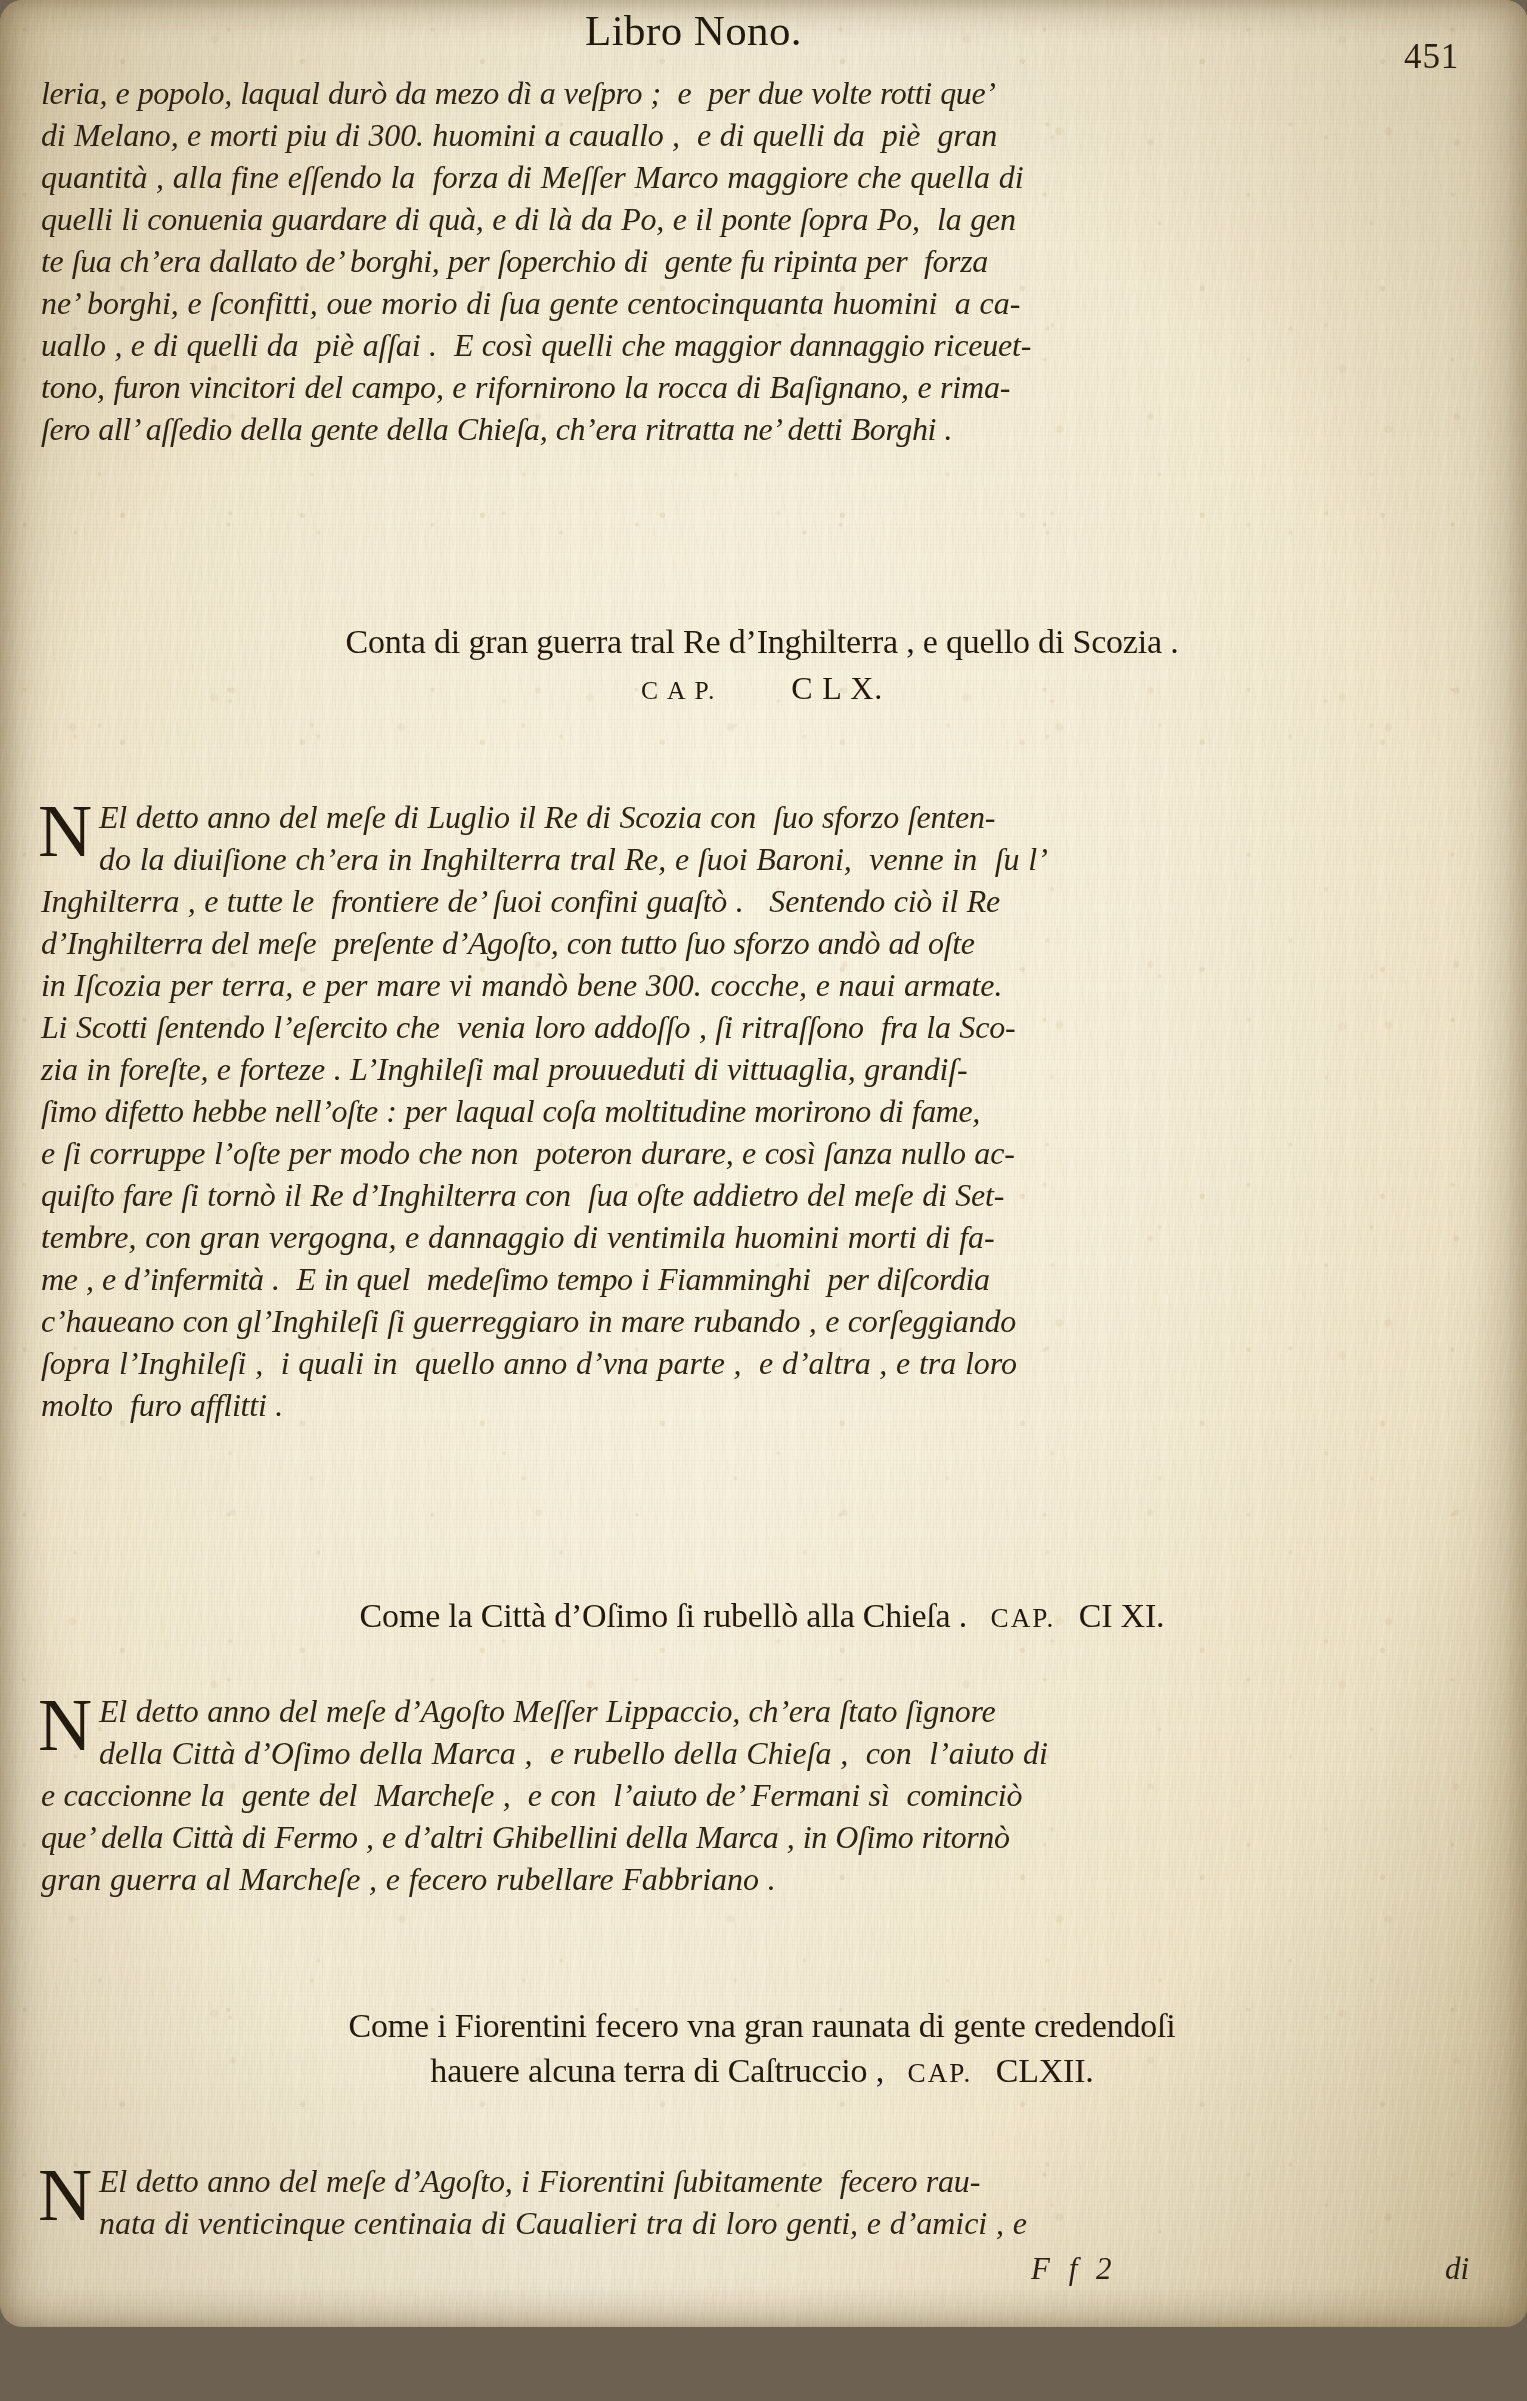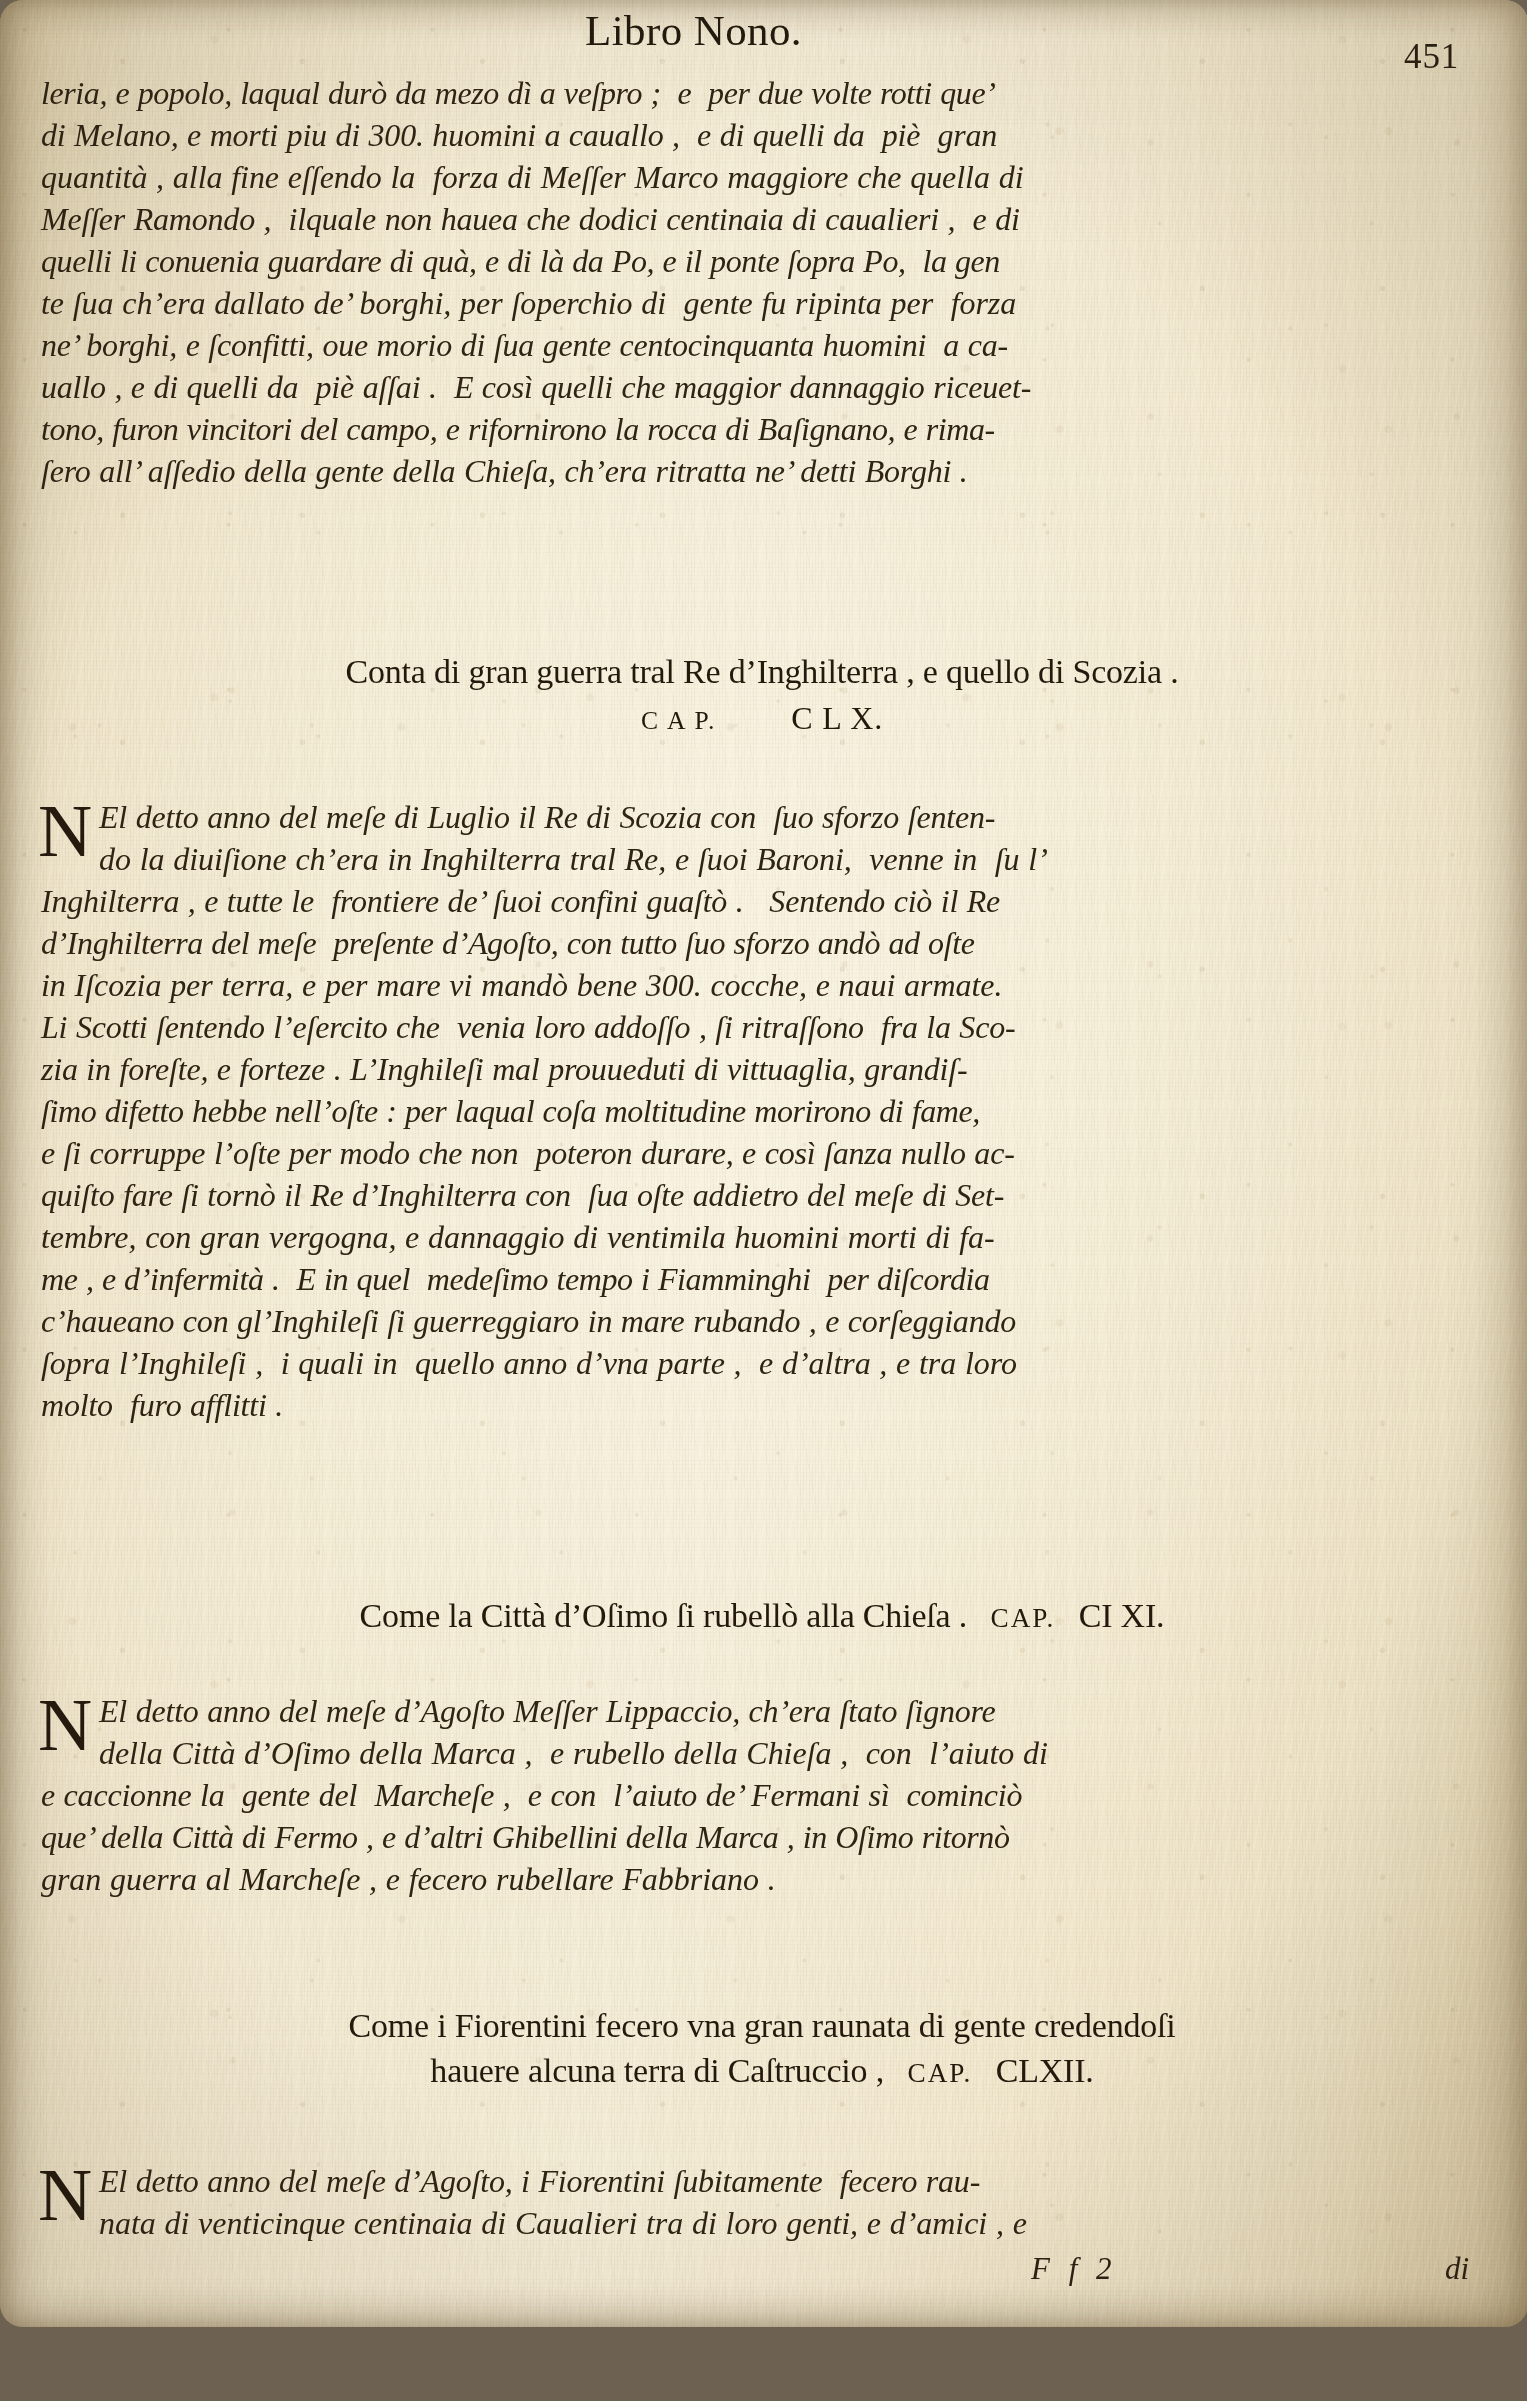--- a/index.html
+++ b/index.html
@@ -214,31 +214,30 @@
     <div class="running-head">
       <div class="book-title">Libro Nono.</div>
       <div class="folio">451</div>
     </div>
 
     <div class="textblock" style="top: 72px;">
       <div class="para">
         <span class="ln">leria, e popolo, laqual durò da mezo dì a veſpro ;  e  per due volte rotti que’</span>
         <span class="ln">di Melano, e morti piu di 300. huomini a cauallo ,  e di quelli da  piè  gran</span>
         <span class="ln">quantità , alla fine eſſendo la  forza di Meſſer Marco maggiore che quella di</span>
-        <span class="ln">Meſſer Ramondo ,  ilquale non hauea che dodici centinaia di caualieri ,  e di</span>
         <span class="ln">quelli li conuenia guardare di quà, e di là da Po, e il ponte ſopra Po,  la gen</span>
         <span class="ln">te ſua ch’era dallato de’ borghi, per ſoperchio di  gente fu ripinta per  forza</span>
         <span class="ln">ne’ borghi, e ſconfitti, oue morio di ſua gente centocinquanta huomini  a ca-</span>
         <span class="ln">uallo , e di quelli da  piè aſſai .  E così quelli che maggior dannaggio riceuet-</span>
         <span class="ln">tono, furon vincitori del campo, e rifornirono la rocca di Baſignano, e rima-</span>
         <span class="ln">ſero all’ aſſedio della gente della Chieſa, ch’era ritratta ne’ detti Borghi .</span>
       </div>
     </div>
 
-    <div class="textblock" style="top: 649px;">
+    <div class="textblock" style="top: 619px;">
       <div class="chapter-head">
         <span class="ch-title">Conta di gran guerra tral Re d’Inghilterra , e quello di Scozia .</span>
         <span class="ch-num"><span class="sc">C A P.</span><span class="gap"></span><span>C L X.</span></span>
       </div>
     </div>
 
     <div class="textblock" style="top: 796px;">
       <div class="para para-drop">
         <span class="dropcap">N</span>
         <span class="ln" style="padding-left:58px;font-style:italic;">El detto anno del meſe di Luglio il Re di Scozia con  ſuo sforzo ſenten-</span>

